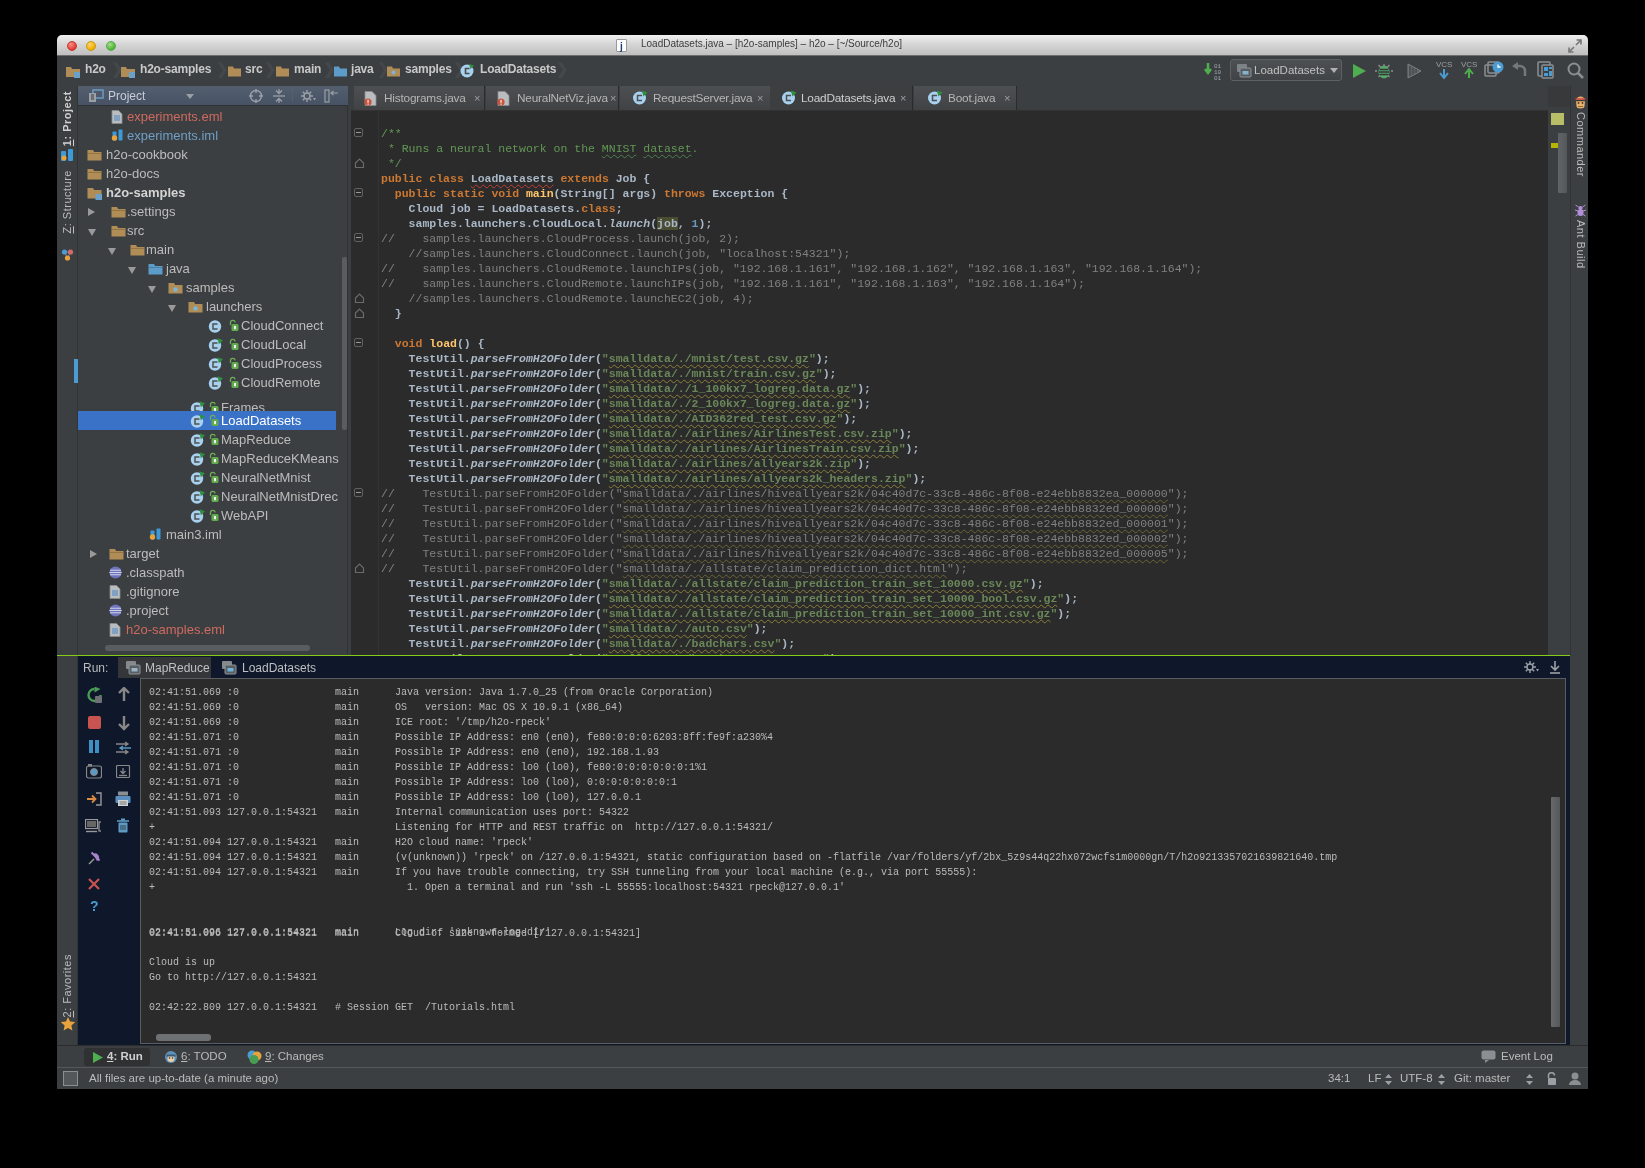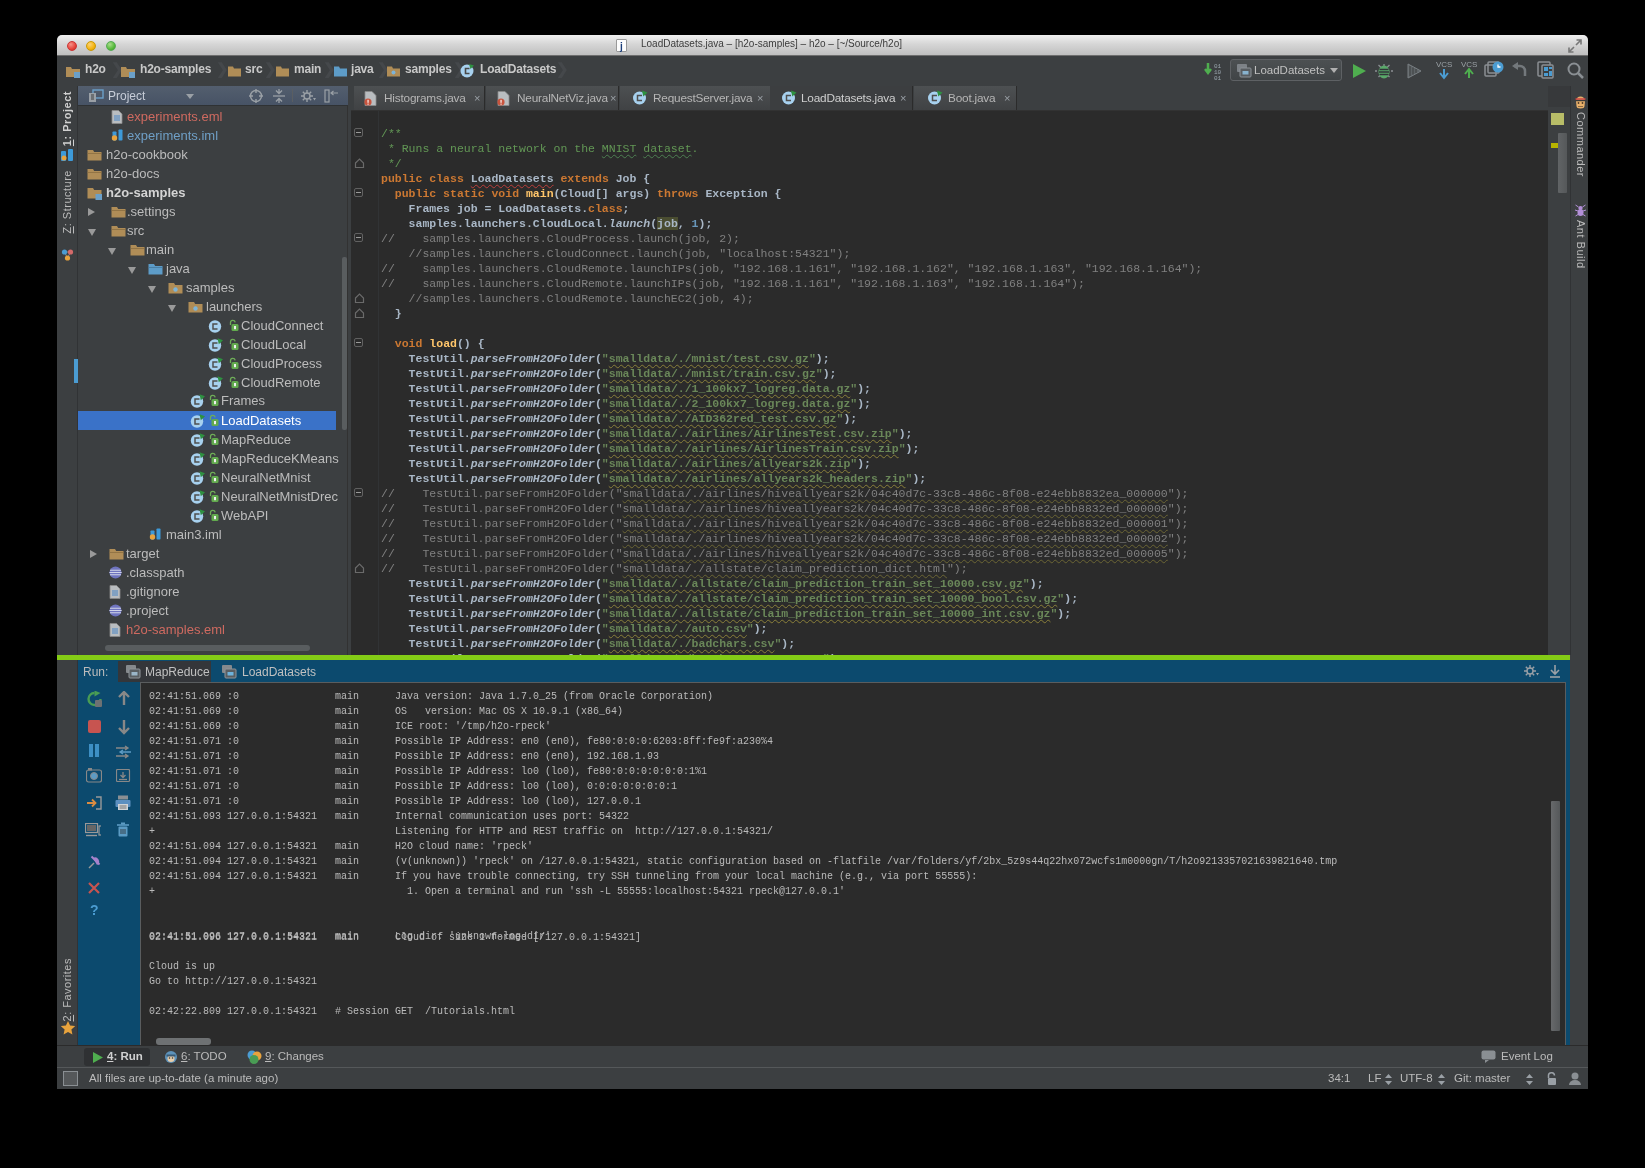--- a/index.html
+++ b/index.html
@@ -60,21 +60,21 @@
 .cl .fn { font-weight:bold; }
 .cl .num { font-weight:bold; }
 .hl { background:#4a4d31; }
 .docU { text-decoration:underline wavy #4e8052 1px; text-underline-offset:2px; }
 .errU { text-decoration:underline wavy #bc3f3c 1px; text-underline-offset:2px; }
 .fold { position:absolute; left:3px; width:9px; height:9px; border:1px solid #616161; border-radius:2px; }
 .fold:after { content:""; position:absolute; left:1px; top:3px; width:5px; height:1px; background:#9a9a9a;}
 
 #estripe { position:absolute; left:1491px; top:51px; width:22px; height:569px; background:#3c3f41;}
 
-#run { position:absolute; left:0; top:620px; width:1513px; height:390px; background:#0c4a6e; border-top:5px solid #84cc16;}
+#run { position:absolute; left:0; top:620px; width:1513px; height:390px; background:#0f172a; border-top:1px solid #84cc16;}
 #runhead { position:absolute; left:21px; top:1px; width:1492px; height:21px; }
 #lstripe2 { position:absolute; left:0; top:0; width:21px; height:390px; background:#3c3f41; border-right:1px solid #313335;}
 #console { position:absolute; left:83px; top:22px; width:1426px; height:366px; border:1px solid #5a5d5f; background:#2b2b2b; overflow:hidden;}
 .con { position:absolute; left:8px; height:15px; line-height:15px; font-family:"Liberation Mono", monospace; font-size:10px; color:#bbbbbb; white-space:pre;}
 .rico { position:absolute; width:16px; height:16px; }
 
 #btoolbar { position:absolute; left:0; top:1010px; width:1531px; height:22px; background:#3c3f41; border-top:1px solid #2b2b2b;}
 #statusbar { position:absolute; left:0; top:1032px; width:1531px; height:22px; background:#3c3f41; border-top:1px solid #55585a;}
 .sbtxt { position:absolute; top:4px; font-size:11.5px; color:#bbb; }
 .u { text-decoration:underline; }
@@ -364,21 +364,21 @@
           <path d="M9.5 5 h-4.5 v5 h4.5" stroke="#4f4f4f" stroke-width="1.5" fill="none"></path>
           <path d="M9.5 0.2 l5.5 2 -4.2 4 z" fill="#2e9141"></path>
         </svg>
         <svg class="ico" style="left:150px" width="11" height="13">
           <path d="M2.5 6 v-2.2 a2.3 2.3 0 0 1 4.6 -0.4" stroke="#6fae58" stroke-width="1.3" fill="none"></path>
           <rect x="3.5" y="5" width="7" height="7" rx="1.5" fill="#62aa4e"></rect>
           <rect x="6" y="7" width="2" height="3.2" fill="#eee"></rect>
         </svg>
         <div style="position:absolute;left:163px;top:0;">CloudRemote</div>
       </div>
-    <div class="trow" style="top:305px;text-align:center;">
+    <div class="trow" style="top:312px;text-align:center;">
         <svg class="ico" style="left:112px" width="16" height="15">
           <circle cx="7" cy="7.5" r="6.2" fill="#a7d1ef"></circle>
           <path d="M9.5 5 h-4.5 v5 h4.5" stroke="#4f4f4f" stroke-width="1.5" fill="none"></path>
           <path d="M9.5 0.2 l5.5 2 -4.2 4 z" fill="#2e9141"></path>
         </svg>
         <svg class="ico" style="left:130px" width="11" height="13">
           <path d="M2.5 6 v-2.2 a2.3 2.3 0 0 1 4.6 -0.4" stroke="#6fae58" stroke-width="1.3" fill="none"></path>
           <rect x="3.5" y="5" width="7" height="7" rx="1.5" fill="#62aa4e"></rect>
           <rect x="6" y="7" width="2" height="3.2" fill="#eee"></rect>
         </svg>
@@ -562,22 +562,22 @@
       <div id="gutter-line"></div>
     <div class="fold" style="top:17px"></div>
     <div class="cl" style="top:15px"><span class="doc">/**</span></div>
     <div class="cl" style="top:30px"><span class="doc"> * Runs a neural network on the <span class="docU">MNIST</span> <span class="docU">dataset</span>.</span></div>
     <svg class="abs" style="left:3px;top:47px" width="11" height="11">
         <path d="M1.5 5 l4-4 4 4 v4.5 h-8 z" fill="none" stroke="#6a6a6a" stroke-width="1.2"></path>
       </svg>
     <div class="cl" style="top:45px"><span class="doc"> */</span></div>
     <div class="cl" style="top:60px"><span class="kw">public class</span><span class="pl"> <span class="errU">LoadDatasets</span> </span><span class="kw">extends</span><span class="pl"> Job {</span></div>
     <div class="fold" style="top:77px"></div>
-    <div class="cl" style="top:75px"><span class="pl">  </span><span class="kw">public static void</span><span class="pl"> </span><span class="fn">main</span><span class="pl">(Cloud[] args) </span><span class="kw">throws</span><span class="pl"> Exception {</span></div>
-    <div class="cl" style="top:90px"><span class="pl">    Frames job = LoadDatasets.</span><span class="kw">class</span><span class="pl">;</span></div>
+    <div class="cl" style="top:75px"><span class="pl">  </span><span class="kw">public static void</span><span class="pl"> </span><span class="fn">main</span><span class="pl">(String[] args) </span><span class="kw">throws</span><span class="pl"> Exception {</span></div>
+    <div class="cl" style="top:90px"><span class="pl">    Cloud job = LoadDatasets.</span><span class="kw">class</span><span class="pl">;</span></div>
     <div class="cl" style="top:105px"><span class="pl">    samples.launchers.CloudLocal.<span class="it">launch</span>(<span class="hl">job</span>, </span><span class="num">1</span><span class="pl">);</span></div>
     <div class="fold" style="top:122px"></div>
     <div class="cl" style="top:120px"><span class="cmt">//    samples.launchers.CloudProcess.launch(job, 2);</span></div>
     <div class="cl" style="top:135px"><span class="cmt">    //samples.launchers.CloudConnect.launch(job, "localhost:54321");</span></div>
     <div class="cl" style="top:150px"><span class="cmt">//    samples.launchers.CloudRemote.launchIPs(job, "192.168.1.161", "192.168.1.162", "192.168.1.163", "192.168.1.164");</span></div>
     <div class="cl" style="top:165px"><span class="cmt">//    samples.launchers.CloudRemote.launchIPs(job, "192.168.1.161", "192.168.1.163", "192.168.1.164");</span></div>
     <svg class="abs" style="left:3px;top:182px" width="11" height="11">
         <path d="M1.5 5 l4-4 4 4 v4.5 h-8 z" fill="none" stroke="#6a6a6a" stroke-width="1.2"></path>
       </svg>
     <div class="cl" style="top:180px"><span class="cmt">    //samples.launchers.CloudRemote.launchEC2(job, 4);</span></div>

